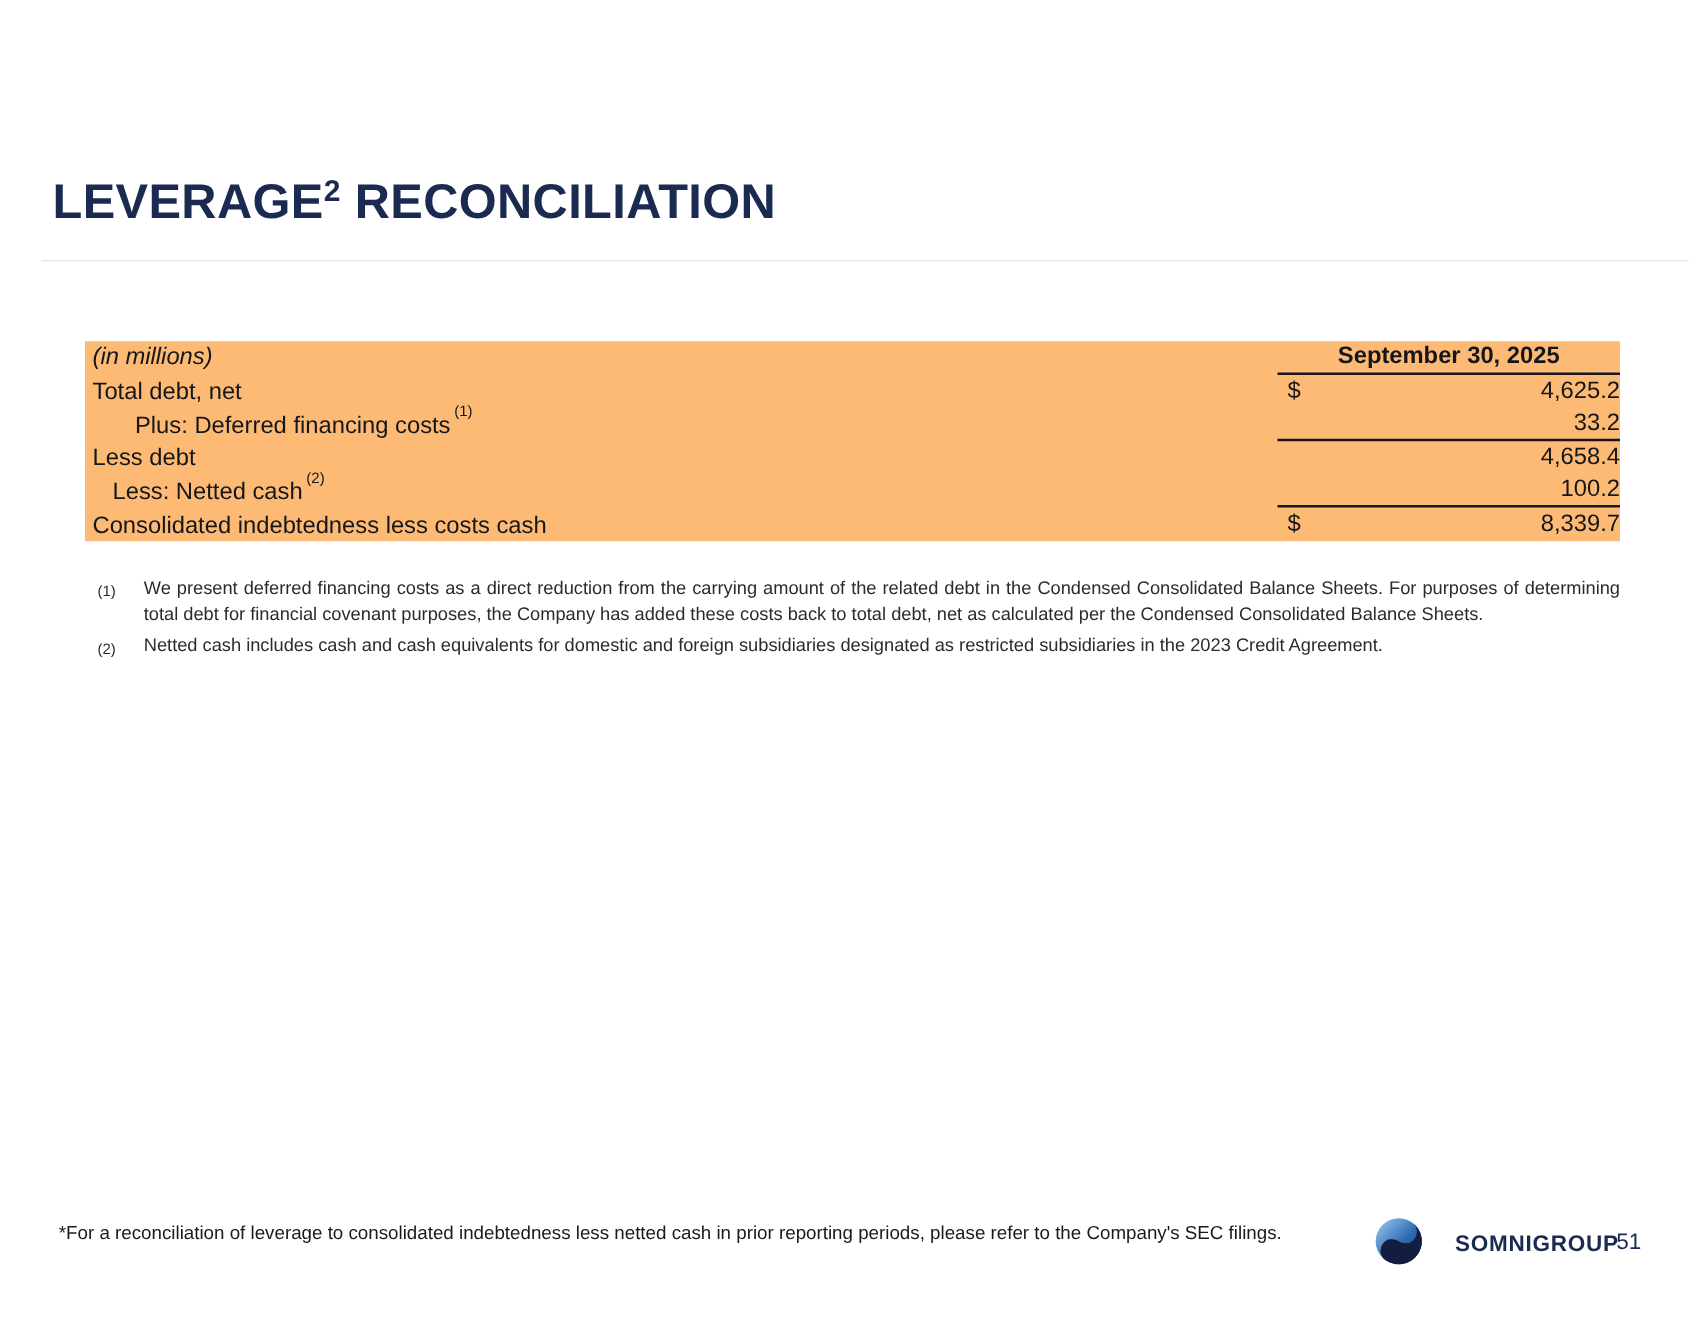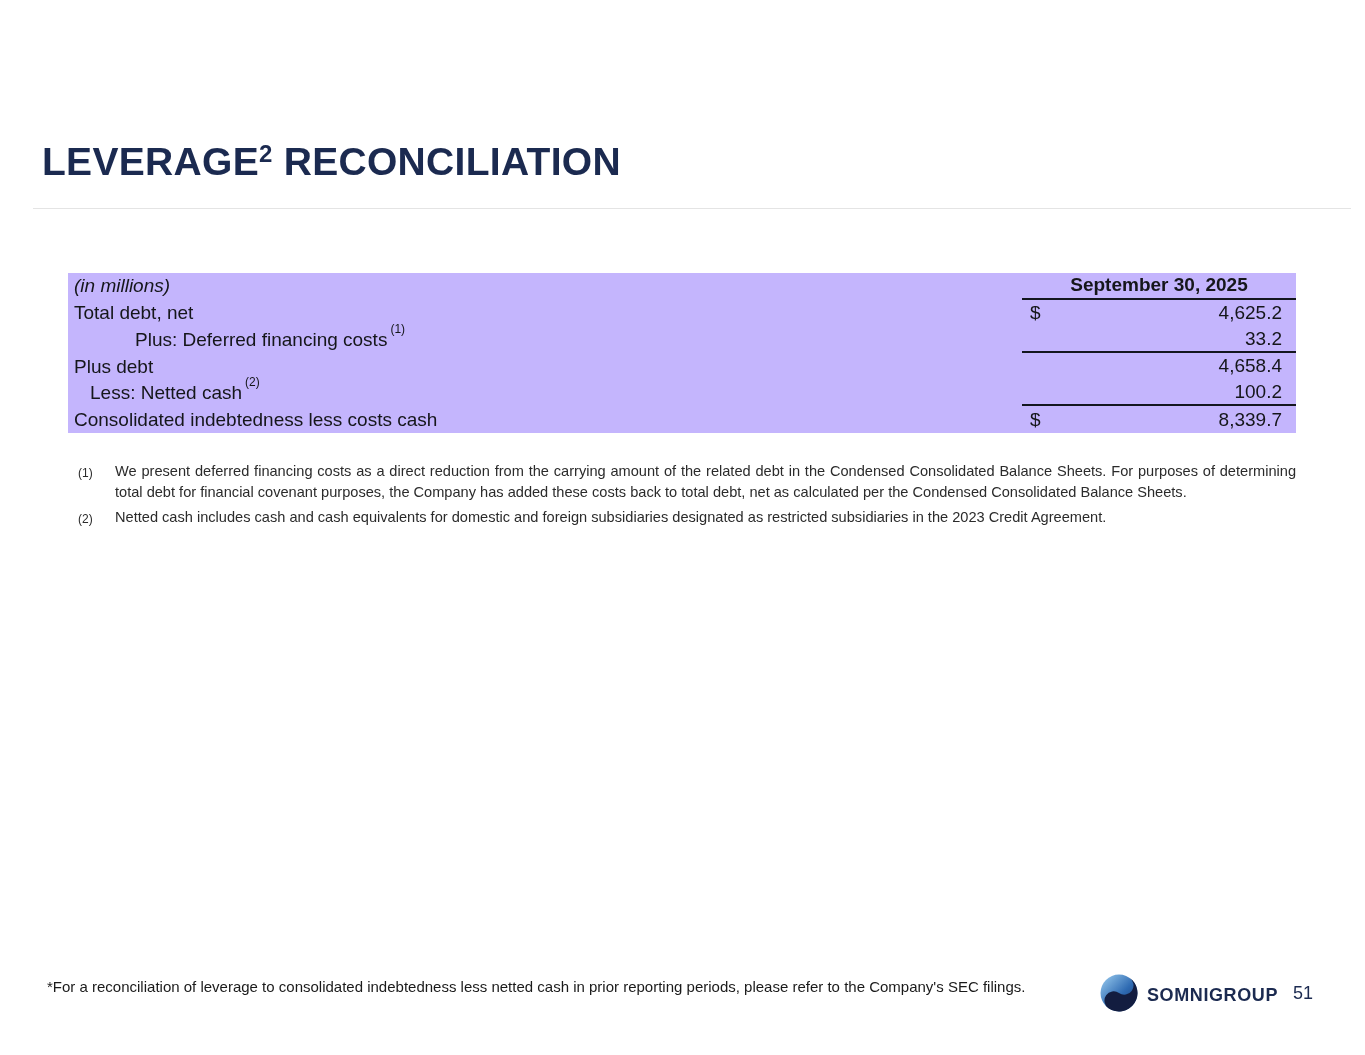--- a/index.html
+++ b/index.html
@@ -14,53 +14,53 @@
     white-space:nowrap;
   }
   .slide-title sup{font-size:24px;position:relative;top:-13px;vertical-align:baseline;}
   .divider{
     position:absolute;left:33px;top:208px;width:1318px;height:0;
     border-top:1.5px solid #e4e4e4;
   }
   
   .fin-table{
     position:absolute;left:68px;top:273px;width:1228px;
-    background:#c4b5fd;font-size:19px;color:#15161a;
+    background:#fdba74;font-size:19px;color:#15161a;
   }
   .frow{display:flex;align-items:center;height:26.7px;justify-content:space-between;}
   .frow .label{padding-left:6px;white-space:nowrap;}
-  .frow .label.indent-plus{padding-left:40px;margin-left:27px;}
+  .frow .label.indent-plus{padding-left:40px;}
   .frow .label.indent-less{padding-left:22px;}
   .label sup{font-size:12px;position:relative;top:-6px;margin-left:3px;}
   .unit-label{font-style:italic;}
   .vcell{
     width:274px;height:100%;box-sizing:border-box;
     display:flex;align-items:center;flex-shrink:0;
   }
   .vcell .dollar{padding-left:8px;}
-  .vcell .num{margin-left:auto;padding-right:14px;}
+  .vcell .num{margin-left:auto;padding-right:0;}
   .vcell.rule-bottom{border-bottom:2px solid #14161f;}
   .vcell.col-header{justify-content:center;font-weight:bold;}
   
   .footnotes{
     position:absolute;left:78px;top:461px;width:1218px;
     font-size:14.6px;line-height:20.8px;color:#2b2b2b;
   }
   .footnote{display:flex;margin-bottom:4px;}
   .fn-marker{width:37px;flex-shrink:0;font-size:12px;padding-top:2px;}
   .fn-text{text-align:justify;}
   
   .disclaimer{
     position:absolute;left:47px;top:978px;
     font-size:15px;color:#1a1a1a;
   }
   .brand{position:absolute;left:1100px;top:974px;display:flex;align-items:center;}
   .brand-name{
     font-size:18px;font-weight:bold;color:#1b2a50;
-    letter-spacing:.6px;margin-left:9px;
+    letter-spacing:.6px;margin-left:26px;
   }
   .page-num{
     position:absolute;left:1293px;top:983px;
     font-size:18px;color:#1b2a50;
   }
 </style>
 </head>
 <body>
 
 <h1 class="slide-title"><span>LEVERAGE</span><sup>2</sup><span> RECONCILIATION</span></h1>
@@ -84,21 +84,21 @@
 
   <div class="frow">
     <span class="label indent-plus"><span>Plus: Deferred financing costs</span><sup>(1)</sup></span>
     <span class="vcell rule-bottom">
       <span class="dollar"></span>
       <span class="num">33.2</span>
     </span>
   </div>
 
   <div class="frow">
-    <span class="label"><span>Plus debt</span><sup></sup></span>
+    <span class="label"><span>Less debt</span><sup></sup></span>
     <span class="vcell">
       <span class="dollar"></span>
       <span class="num">4,658.4</span>
     </span>
   </div>
 
   <div class="frow">
     <span class="label indent-less"><span>Less: Netted cash</span><sup>(2)</sup></span>
     <span class="vcell rule-bottom">
       <span class="dollar"></span>

